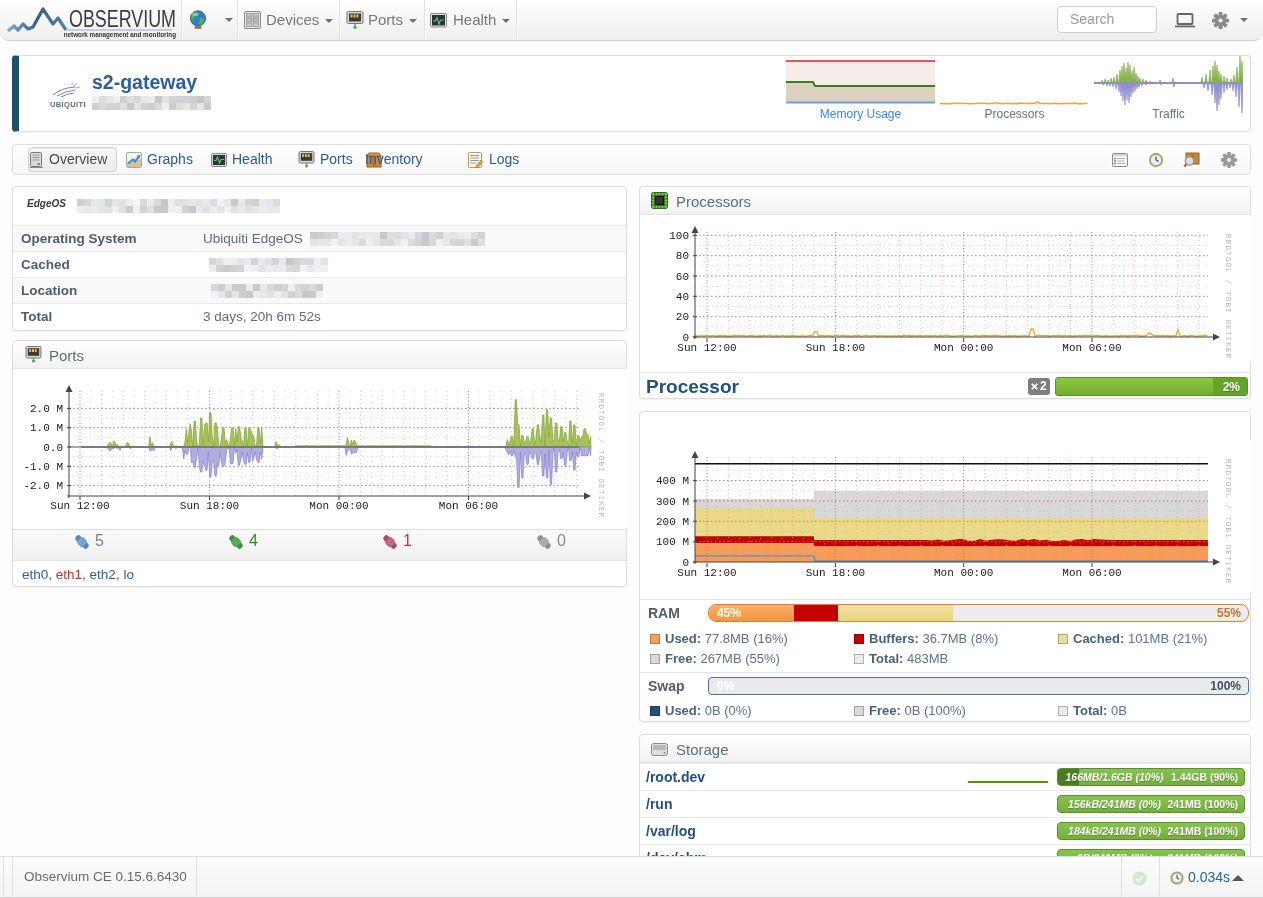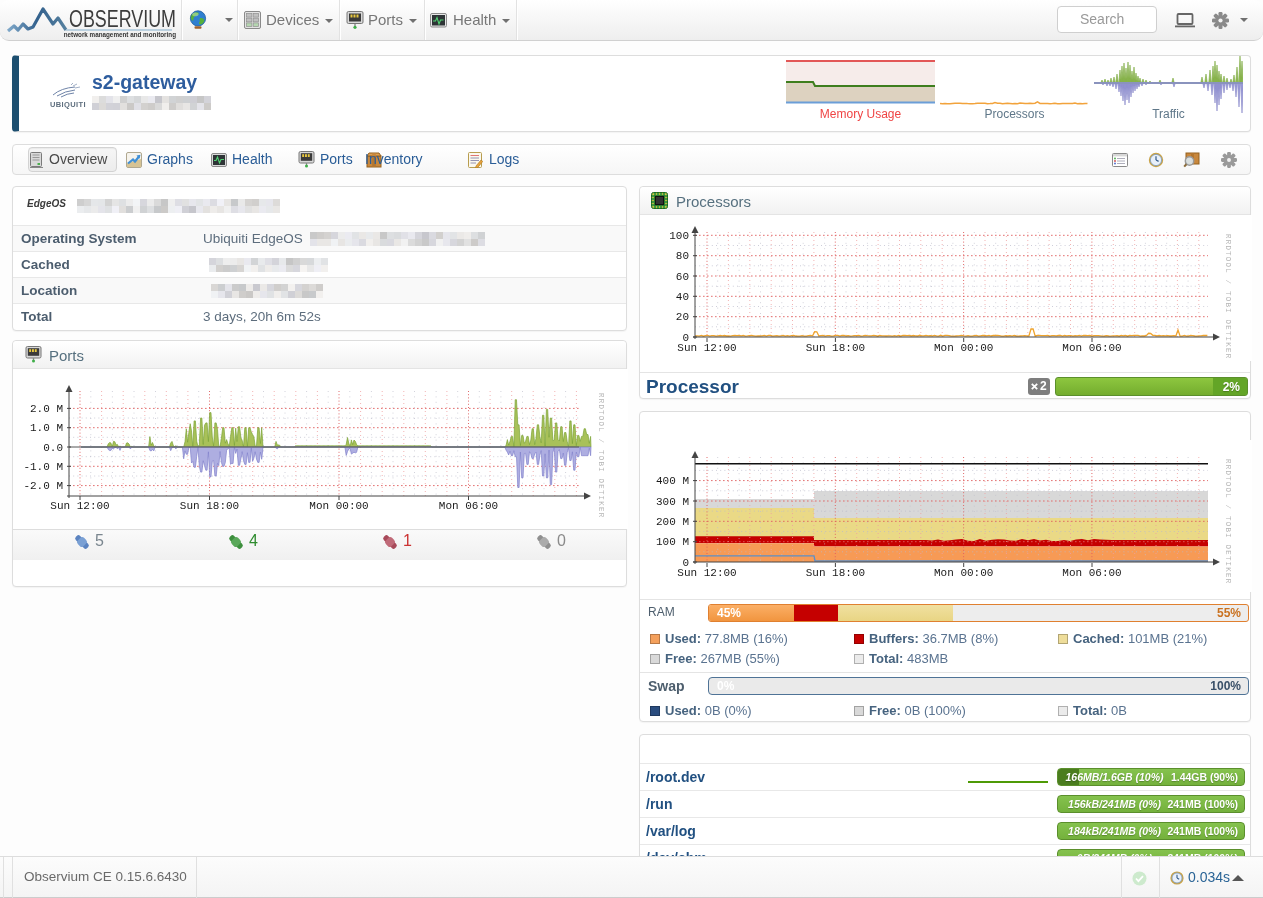--- a/index.html
+++ b/index.html
@@ -6,21 +6,21 @@
 html,body { width:1263px; height:898px; overflow:hidden; background:#fdfdfd;
   font-family:"Liberation Sans", sans-serif; }
 .abs { position:absolute; }
 #navbar { position:absolute; left:0; top:0; width:1263px; height:41px;
   background:linear-gradient(#ffffff, #eeeeee); border-bottom:1px solid #d0d0d0;border-radius:9px; }
 .navsep { position:absolute; top:0; width:1px; height:40px; background:#e2e2e2; box-shadow:1px 0 0 #fff; }
 .navitem { position:absolute; top:0; height:24px; color:#777; font-size:15px; line-height:40px; }
 .caret { display:inline-block; width:0; height:0; border-left:4px solid transparent;
   border-right:4px solid transparent; border-top:4px solid #707070; vertical-align:middle; margin-left:6px; }
 #search { position:absolute; left:1057px; top:6px; width:100px; height:27px; border:1px solid #cfcfcf;
-  border-radius:4px; background:#fff; color:#999; font-size:14px; line-height:25px; padding-left:22px;
+  border-radius:4px; background:#fff; color:#999; font-size:14px; line-height:25px; padding-left:12px;
   font-family:"Liberation Sans", sans-serif; }
 .panel { position:absolute; background:#fff; border:1px solid #ddd; border-radius:4px;
   box-shadow:0 1px 1px rgba(0,0,0,0.04); }
 .phead { position:absolute; left:0; top:0; right:0; height:28px;
   background:linear-gradient(#ffffff,#f2f2f2); border-bottom:1px solid #e4e4e4;
   border-radius:4px 4px 0 0; }
 .phead .ptitle { position:absolute; left:36px; top:6px; font-size:15px; color:#56707f; }
 .pfoot { background:linear-gradient(#fafafa,#f0f0f0); border-top:1px solid #ddd; }
 .blue-a { color:#2a6496; text-decoration:none; }
 #devhdr { left:12px; top:55px; width:1239px; height:77px; border-left:7px solid #1d4f70; border-radius:4px; }
@@ -190,21 +190,21 @@
       <line x1="0" y1="45.5" x2="149" y2="45.5" stroke="#6b9ed8" stroke-width="2"></line>
     </svg>
     <svg width="149" height="48" style="position:absolute;left:921px;top:1px">
       <polyline points="0.0,46.6 2.5,46.7 5.0,46.5 7.5,46.7 10.0,46.8 12.5,46.5 15.0,46.2 17.5,46.2 20.0,46.3 22.5,46.6 25.0,46.4 27.5,46.6 30.0,46.7 32.5,46.7 35.0,46.6 37.5,46.2 40.0,46.2 42.5,46.2 45.0,46.2 47.5,46.7 50.0,46.6 52.5,46.4 55.0,45.6 57.5,46.2 60.0,46.2 62.5,46.7 65.0,46.4 67.5,46.3 70.0,46.4 72.5,46.7 75.0,46.5 77.5,46.7 80.0,46.1 82.5,46.2 85.0,46.4 87.5,46.6 90.0,46.2 92.5,46.4 95.0,46.2 97.5,44.8 100.0,46.4 102.5,46.5 105.0,46.4 107.5,46.5 110.0,46.7 112.5,46.6 115.0,46.2 117.5,46.8 120.0,46.8 122.5,46.4 125.0,46.6 127.5,46.4 130.0,46.5 132.5,46.6 135.0,46.1 137.5,46.7 140.0,46.5 142.5,46.7 145.0,46.4 147.5,46.6" fill="none" stroke="#f2a33c" stroke-width="1.5"></polyline>
     </svg>
     <svg width="149" height="62" style="position:absolute;left:1075px;top:-1px">
       <path d="M0,28.0 L6.7,28.0 L8,25.0 L9.3,28.0 L9.7,28.0 L11,24.0 L12.3,28.0 L12.7,28.0 L14,25.0 L15.3,28.0 L15.7,28.0 L17,23.0 L18.3,28.0 L18.7,28.0 L20,22.0 L21.3,28.0 L21.7,28.0 L23,19.0 L24.3,28.0 L24.7,28.0 L26,15.0 L27.3,28.0 L26.7,28.0 L28,11.0 L29.3,28.0 L28.7,28.0 L30,8.0 L31.3,28.0 L30.7,28.0 L32,13.0 L33.3,28.0 L32.7,28.0 L34,7.0 L35.3,28.0 L34.7,28.0 L36,10.0 L37.3,28.0 L36.7,28.0 L38,16.0 L39.3,28.0 L38.7,28.0 L40,12.0 L41.3,28.0 L40.7,28.0 L42,18.0 L43.3,28.0 L42.7,28.0 L44,21.0 L45.3,28.0 L44.7,28.0 L46,23.0 L47.3,28.0 L47.7,28.0 L49,24.0 L50.3,28.0 L50.7,28.0 L52,25.0 L53.3,28.0 L54.7,28.0 L56,26.0 L57.3,28.0 L64.7,28.0 L66,25.0 L67.3,28.0 L77.7,28.0 L79,23.0 L80.3,28.0 L106.7,28.0 L108,22.0 L109.3,28.0 L110.7,28.0 L112,19.0 L113.3,28.0 L114.7,28.0 L116,15.0 L117.3,28.0 L117.7,28.0 L119,11.0 L120.3,28.0 L119.7,28.0 L121,6.0 L122.3,28.0 L121.7,28.0 L123,10.0 L124.3,28.0 L123.7,28.0 L125,16.0 L126.3,28.0 L125.7,28.0 L127,19.0 L128.3,28.0 L128.7,28.0 L130,21.0 L131.3,28.0 L131.7,28.0 L133,23.0 L134.3,28.0 L135.7,28.0 L137,24.0 L138.3,28.0 L138.7,28.0 L140,20.0 L141.3,28.0 L141.7,28.0 L143,12.0 L144.3,28.0 L144.7,28.0 L146,1.0 L147.3,28.0 L146.7,28.0 L148,6.0 L149.3,28.0 L149,28.0 Z" fill="#94bd59" stroke="#7aa73e" stroke-width="0.6"></path>
       <path d="M0,28.0 L7.7,28.0 L9,30.0 L10.3,28.0 L11.7,28.0 L13,31.0 L14.3,28.0 L14.7,28.0 L16,31.0 L17.3,28.0 L17.7,28.0 L19,32.0 L20.3,28.0 L20.7,28.0 L22,34.0 L23.3,28.0 L23.7,28.0 L25,37.0 L26.3,28.0 L25.7,28.0 L27,41.0 L28.3,28.0 L27.7,28.0 L29,46.0 L30.3,28.0 L29.7,28.0 L31,50.0 L32.3,28.0 L31.7,28.0 L33,45.0 L34.3,28.0 L33.7,28.0 L35,48.0 L36.3,28.0 L35.7,28.0 L37,42.0 L38.3,28.0 L37.7,28.0 L39,38.0 L40.3,28.0 L39.7,28.0 L41,36.0 L42.3,28.0 L41.7,28.0 L43,34.0 L44.3,28.0 L43.7,28.0 L45,32.0 L46.3,28.0 L46.7,28.0 L48,31.0 L49.3,28.0 L50.7,28.0 L52,30.0 L53.3,28.0 L65.7,28.0 L67,30.0 L68.3,28.0 L78.7,28.0 L80,32.0 L81.3,28.0 L108.7,28.0 L110,33.0 L111.3,28.0 L112.7,28.0 L114,36.0 L115.3,28.0 L116.7,28.0 L118,40.0 L119.3,28.0 L119.7,28.0 L121,48.0 L122.3,28.0 L121.7,28.0 L123,56.0 L124.3,28.0 L123.7,28.0 L125,50.0 L126.3,28.0 L125.7,28.0 L127,44.0 L128.3,28.0 L128.7,28.0 L130,38.0 L131.3,28.0 L131.7,28.0 L133,35.0 L134.3,28.0 L134.7,28.0 L136,33.0 L137.3,28.0 L137.7,28.0 L139,36.0 L140.3,28.0 L140.7,28.0 L142,42.0 L143.3,28.0 L143.7,28.0 L145,52.0 L146.3,28.0 L146.7,28.0 L148,58.0 L149.3,28.0 L149,28.0 Z" fill="#9d9dd8" stroke="#8585c8" stroke-width="0.6"></path>
       <line x1="0" y1="28.0" x2="149" y2="28.0" stroke="#8a93bd" stroke-width="2"></line>
     </svg>
-  <div class="abs" style="left:767px;top:51px;width:149px;text-align:center;font-size:12px;color:#ef4444">Memory Usage</div>
+  <div class="abs" style="left:767px;top:51px;width:149px;text-align:center;font-size:12px;color:#3b82f6">Memory Usage</div>
   <div class="abs" style="left:921px;top:51px;width:149px;text-align:center;font-size:12px;color:#5f7789">Processors</div>
   <div class="abs" style="left:1075px;top:51px;width:149px;text-align:center;font-size:12px;color:#5f7789">Traffic</div>
 </div>
 
 <div id="tabbar">
   <div id="tab-active"></div>
 
   <svg width="13" height="16" class="abs" style="left:17px;top:7px">
     <rect x="0.5" y="0.5" width="11" height="14" rx="1" fill="#d9d9d9" stroke="#7a7a7a"></rect>
     <line x1="2.5" y1="3" x2="9.5" y2="3" stroke="#999"></line>
@@ -613,20 +613,23 @@
         </svg></div>
     <div class="abs" style="left:390px;top:2px;font-size:16px;color:#cc3333">1</div>
     <div class="abs" style="left:522px;top:3px"><svg width="18" height="18">
           <g transform="rotate(-45 9 9)">
             <rect x="6" y="1" width="6" height="16" rx="2.4" fill="#8f8f8f"></rect>
             <rect x="4.6" y="5" width="8.8" height="8" rx="2.5" fill="#ababab"></rect>
           </g>
         </svg></div>
     <div class="abs" style="left:544px;top:2px;font-size:16px;color:#8a8a8a">0</div>
   </div>
+  <div class="abs" style="left:0;right:0;top:219px;height:27px;border-top:1px solid #e4e4e4;font-size:13.5px;line-height:27px">
+    <span style="margin-left:9px"><a class="blue-a" style="color:#2d6392">eth0</a><span style="color:#555">, </span><a style="color:#c12e2a">eth1</a><span style="color:#555">, </span><a class="blue-a" style="color:#2d6392">eth2</a><span style="color:#555">, </span><a class="blue-a" style="color:#2d6392">lo</a></span>
+  </div>
 </div>
 
 <div class="panel" style="left:639px;top:186px;width:612px;height:213px">
   <div class="phead">
     <svg width="17" height="17" class="abs" style="left:11px;top:5px">
       <rect x="0.5" y="0.5" width="16" height="16" rx="2" fill="#3f9a3f" stroke="#1f6a1f"></rect>
       <rect x="3" y="3" width="11" height="11" fill="#2e7d2e"></rect>
       <rect x="4.5" y="4.5" width="8" height="8" fill="#333" stroke="#111"></rect>
       <circle cx="2.2" cy="2.2" r="0.9" fill="#e8c840"></circle>
         <circle cx="14.8" cy="2.2" r="0.9" fill="#e8c840"></circle>
@@ -833,22 +836,22 @@
       <line x1="67" y1="123" x2="67" y2="127" stroke="#444"></line>
       <text x="195.4" y="136" text-anchor="middle" font-family="Liberation Mono, monospace" font-size="11" fill="#1a1a1a">Sun 18:00</text>
       <line x1="195.4" y1="123" x2="195.4" y2="127" stroke="#444"></line>
       <text x="323.7" y="136" text-anchor="middle" font-family="Liberation Mono, monospace" font-size="11" fill="#1a1a1a">Mon 00:00</text>
       <line x1="323.7" y1="123" x2="323.7" y2="127" stroke="#444"></line>
       <text x="452" y="136" text-anchor="middle" font-family="Liberation Mono, monospace" font-size="11" fill="#1a1a1a">Mon 06:00</text>
       <line x1="452" y1="123" x2="452" y2="127" stroke="#444"></line>
       <text x="586" y="19" transform="rotate(90 586 19)" font-family="Liberation Mono, monospace" font-size="7.5" letter-spacing="1.2" fill="#b5b5b5">RRDTOOL / TOBI OETIKER</text>
     </svg>
   <div class="abs" style="left:0;right:0;top:187px;height:28px;border-top:1px solid #e4e4e4">
-    <div class="abs" style="left:8px;top:5px;font-size:12px;font-weight:normal;color:#4d5e6d">RAM</div>
-    <div class="abs" style="left:68px;top:4px;width:541px;height:18px;border:1px solid #e08030;border-radius:3px;background:#ededed;overflow:hidden">
+    <div class="abs" style="left:8px;top:5px;font-size:14px;font-weight:bold;color:#4d5e6d">RAM</div>
+    <div class="abs" style="left:68px;top:4px;width:541px;height:18px;border:1px solid #e08030;border-radius:8px;background:#ededed;overflow:hidden">
       <div class="abs" style="left:0;top:0;bottom:0;width:85px;background:linear-gradient(#fbaf66,#f1953f)"></div>
       <div class="abs" style="left:85px;top:0;bottom:0;width:44px;background:#c50000"></div>
       <div class="abs" style="left:129px;top:0;bottom:0;width:115px;background:linear-gradient(#f0e0a0,#e8d584)"></div>
       <div class="abs" style="left:8px;top:0;color:#fff;font-size:12px;font-weight:bold;line-height:17px">45%</div>
       <div class="abs" style="right:7px;top:0;color:#ca7220;font-size:12px;font-weight:bold;line-height:17px">55%</div>
     </div>
   </div>
   <div class="leg" style="left:10px;top:219px"><span class="legend-sq" style="background:#f4a05c"></span><b>Used:</b> 77.8MB (16%)</div>
   <div class="leg" style="left:214px;top:219px"><span class="legend-sq" style="background:#c50000"></span><b>Buffers:</b> 36.7MB (8%)</div>
   <div class="leg" style="left:418px;top:219px"><span class="legend-sq" style="background:#eedd9a"></span><b>Cached:</b> 101MB (21%)</div>
@@ -860,20 +863,28 @@
       <div class="abs" style="left:8px;top:0;color:#fff;font-size:12px;font-weight:bold;line-height:16px">0%</div>
       <div class="abs" style="right:7px;top:0;color:#3a5068;font-size:12px;font-weight:bold;line-height:16px">100%</div>
     </div>
   </div>
   <div class="leg" style="left:10px;top:291px"><span class="legend-sq" style="background:#2a4d7f"></span><b>Used:</b> 0B (0%)</div>
   <div class="leg" style="left:214px;top:291px"><span class="legend-sq" style="background:#d9d9d9"></span><b>Free:</b> 0B (100%)</div>
   <div class="leg" style="left:418px;top:291px"><span class="legend-sq" style="background:#ebebeb"></span><b>Total:</b> 0B</div>
 </div>
 
 <div class="panel" style="left:639px;top:734px;width:612px;height:140px">
+  <div class="phead">
+    <svg width="17" height="13" class="abs" style="left:11px;top:8px">
+      <rect x="0.5" y="0.5" width="16" height="12" rx="2" fill="#e0e0e0" stroke="#8a8a8a"></rect>
+      <rect x="2" y="2" width="13" height="5" rx="1" fill="#b8b8b8"></rect>
+      <circle cx="13.5" cy="10" r="1" fill="#8a8a8a"></circle>
+    </svg>
+    <div class="ptitle">Storage</div>
+  </div>
   <div class="srow" style="top:28px;height:27px">
     <div class="sname">/root.dev</div>
     <svg width="80" height="6" style="position:absolute;left:328px;top:16px">
         <line x1="0" y1="2" x2="80" y2="2" stroke="#4e9a06" stroke-width="2"></line>
       </svg>
     <div class="pill">
         <div class="dk" style="width:21px"></div>
         <span class="t1">166MB/1.6GB (10%)</span>
         <span class="t2">1.44GB (90%)</span>
       </div>

